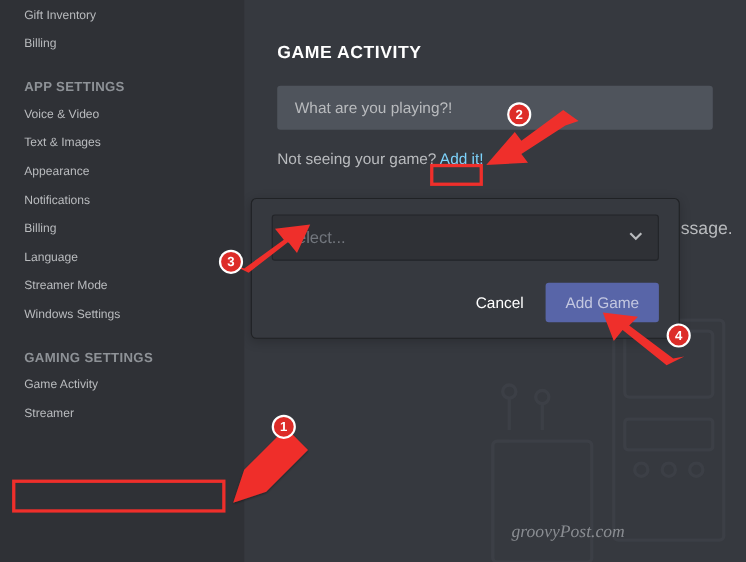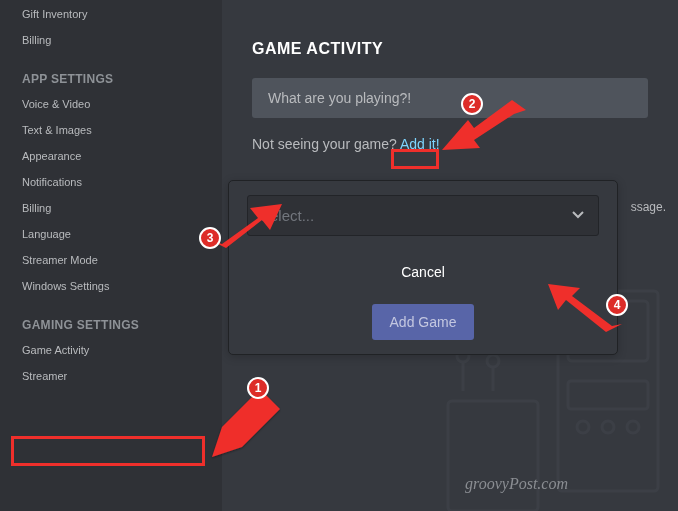--- a/index.html
+++ b/index.html
@@ -92,21 +92,20 @@
     justify-content: space-between;
     align-items: center;
     cursor: pointer;
   }
   .modal-footer {
     display: flex;
     justify-content: flex-end;
     gap: 16px;
     align-items: center;
     margin-top: 20px;
-    flex-direction: column;
   }
   .btn-cancel {
     color: #fff;
     font-size: 14px;
     cursor: pointer;
     background: transparent;
     border: none;
     padding: 8px 4px;
   }
   .btn-primary {
@@ -134,21 +133,21 @@
     color: #8a8d92;
     font-size: 16px;
     font-style: italic;
     font-family: Georgia, serif;
   }
   .msg-text {
     position: absolute;
     right: 12px;
     top: 200px;
     color: #b9bbbe;
-    font-size: 12px;
+    font-size: 16px;
   }
 
   
   .redbox {
     position: absolute;
     border: 3px solid #ef2f2b;
     pointer-events: none;
   }
   .arrow {
     position: absolute;

